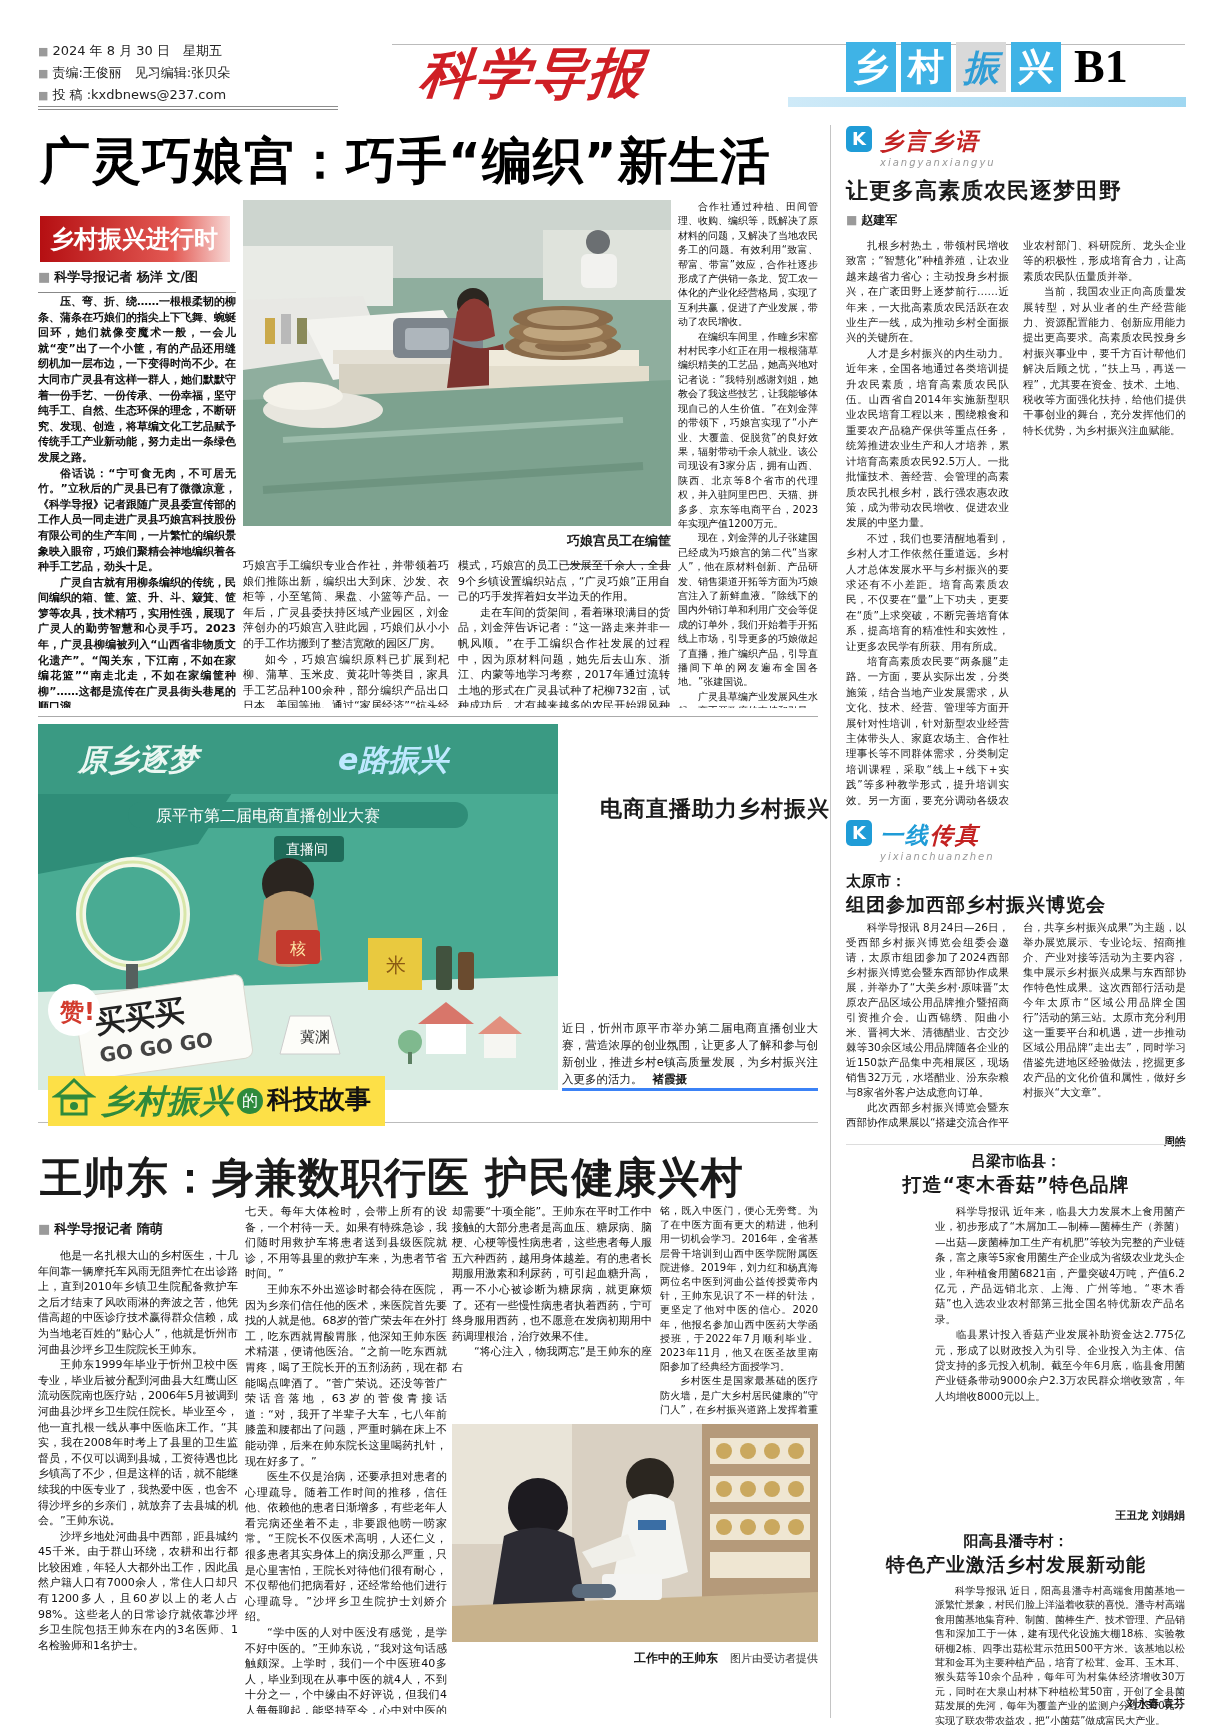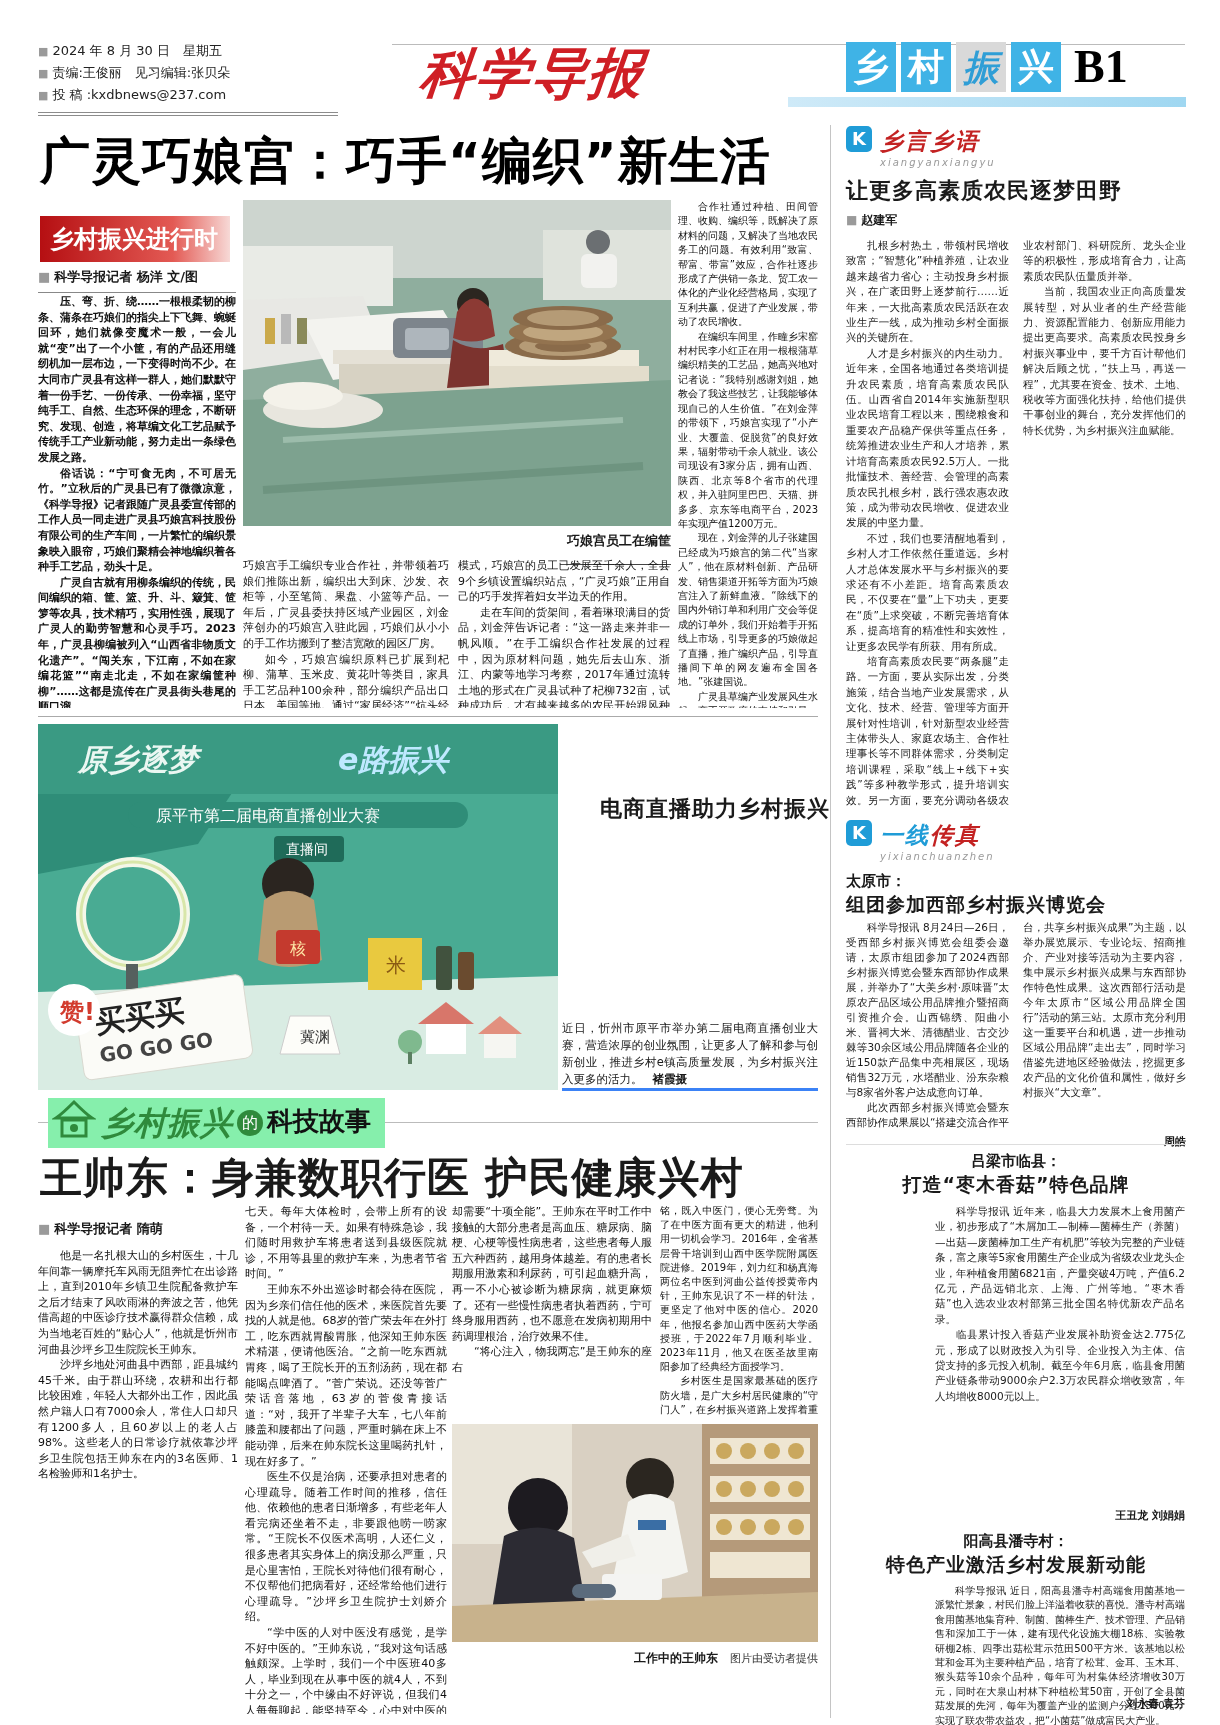--- a/index.html
+++ b/index.html
@@ -1,21 +1,21 @@
 <!DOCTYPE html>
 <html><head>
 <meta charset="utf-8">
 <style>
   html,body{margin:0;padding:0;background:#e8e8e8;}
   #page{position:relative;width:1220px;height:1725px;background:#ffffff;margin:0 auto;overflow:hidden;
         font-family:"DejaVu Sans",sans-serif;color:#1a1a1a;}
   .abs{position:absolute;}
   
   .hdr-info{left:38px;top:40px;width:300px;font-size:13px;line-height:21px;color:#222;
-            border-bottom:4px double #8c8c8c;padding-bottom:6px;}
+            border-bottom:4px double #8c8c8c;}
   .hdr-info .b{color:#9a9a9a;margin-right:4px;font-size:11px;}
   .masthead{left:420px;top:38px;width:330px;font-family:"DejaVu Serif",serif;font-style:italic;
             font-weight:bold;font-size:54px;color:#cf1f25;letter-spacing:2px;transform:skewX(-6deg);}
   .topline{left:392px;top:44px;width:793px;height:1px;background:#bbb;}
   .banner{left:846px;top:42px;width:340px;height:54px;}
   .banner .sq{display:inline-block;width:50px;height:50px;background:#3fb3e6;color:#fff;
               font-weight:bold;font-size:36px;line-height:50px;text-align:center;margin-right:5px;vertical-align:top;}
   .banner .sq.script{background:#d9d9d9;color:#2f9ed6;font-family:"DejaVu Serif",serif;font-style:italic;}
   .banner .pg{display:inline-block;font-size:46px;font-weight:bold;color:#000000;margin-left:8px;vertical-align:top;line-height:50px;font-family:"Liberation Serif",serif;}
   .bannerbar{left:788px;top:97px;width:398px;height:10px;background:linear-gradient(90deg,#cfeaf8,#9fd7f1);}
@@ -39,21 +39,21 @@
   .hdiv1{left:38px;top:716px;width:780px;height:1px;background:#aaa;}
   .vdiv{left:830px;top:125px;width:1px;height:1593px;background:#c4c4c4;}
   
   .poster{left:38px;top:724px;width:520px;height:366px;overflow:hidden;}
   .ftitle{left:600px;top:794px;width:240px;font-size:22px;font-weight:bold;letter-spacing:1px;}
   .fcap{left:562px;top:1020px;width:256px;font-size:11.5px;line-height:17px;text-align:justify;
         border-bottom:3px solid #3b82f6;padding-bottom:0;}
   .fcap .cred{font-weight:bold;margin-left:10px;}
   
   .techline{left:38px;top:1122px;width:780px;height:1px;background:#bbb;}
-  .techlogo{left:48px;top:1098px;height:50px;background:#86efac;padding:0 14px 0 4px;white-space:nowrap;}
+  .techlogo{left:48px;top:1076px;height:50px;background:#fde047;padding:0 14px 0 4px;white-space:nowrap;}
   .techlogo .t1{font-family:"DejaVu Serif",serif;font-style:italic;font-weight:bold;font-size:32px;color:#2f8a3c;letter-spacing:1px;}
   .techlogo .de{display:inline-block;width:26px;height:26px;background:#2f8a3c;color:#fff;border-radius:50%;
                 font-size:16px;line-height:26px;text-align:center;margin:0 4px;vertical-align:6px;}
   .techlogo .t2{font-size:26px;font-weight:bold;color:#111;vertical-align:4px;}
   .headline3{left:40px;top:1150px;width:780px;font-size:42px;font-weight:bold;letter-spacing:1px;}
   .byline3{left:38px;top:1220px;width:200px;font-size:13px;font-weight:bold;}
   .t3c1{left:38px;top:1248px;width:200px;height:466px;}
   .t3c2{left:245px;top:1204px;width:202px;height:510px;}
   .t3c3{left:452px;top:1204px;width:200px;height:214px;}
   .t3c4{left:660px;top:1204px;width:158px;height:214px;font-size:10px;line-height:14.2px;}
@@ -224,20 +224,21 @@
       <path d="M22 4 Q10 16 4 20 L40 20 Q34 16 22 4Z" fill="none" stroke="#2f8a3c" stroke-width="3"></path>
       <rect x="10" y="22" width="24" height="16" fill="none" stroke="#2f8a3c" stroke-width="3"></rect>
       <circle cx="22" cy="30" r="4" fill="#2f8a3c"></circle>
     </svg>
     <span class="t1">乡村振兴</span><span class="de">的</span><span class="t2">科技故事</span>
   </div>
   <div class="abs headline3">王帅东：身兼数职行医  护民健康兴村</div>
   <div class="abs byline3"><span class="b">■</span><span>科学导报记者 隋萌</span></div>
   <div class="abs t3c1 body flow">
       <p>他是一名扎根大山的乡村医生，十几年间靠一辆摩托车风雨无阻奔忙在出诊路上，直到2010年乡镇卫生院配备救护车之后才结束了风吹雨淋的奔波之苦，他凭借高超的中医诊疗技术赢得群众信赖，成为当地老百姓的“贴心人”，他就是忻州市河曲县沙坪乡卫生院院长王帅东。</p>
+      <p>王帅东1999年毕业于忻州卫校中医专业，毕业后被分配到河曲县大红鹰山区流动医院南也医疗站，2006年5月被调到河曲县沙坪乡卫生院任院长。毕业至今，他一直扎根一线从事中医临床工作。“其实，我在2008年时考上了县里的卫生监督员，不仅可以调到县城，工资待遇也比乡镇高了不少，但是这样的话，就不能继续我的中医专业了，我热爱中医，也舍不得沙坪乡的乡亲们，就放弃了去县城的机会。”王帅东说。</p>
       <p>沙坪乡地处河曲县中西部，距县城约45千米。由于群山环绕，农耕和出行都比较困难，年轻人大都外出工作，因此虽然户籍人口有7000余人，常住人口却只有1200多人，且60岁以上的老人占98%。这些老人的日常诊疗就依靠沙坪乡卫生院包括王帅东在内的3名医师、1名检验师和1名护士。</p>
     </div>
   <div class="abs t3c2 body flow cont">
       <p>七天。每年大体检时，会带上所有的设备，一个村待一天。如果有特殊急诊，我们随时用救护车将患者送到县级医院就诊，不用等县里的救护车来，为患者节省时间。”</p>
       <p>王帅东不外出巡诊时都会待在医院，因为乡亲们信任他的医术，来医院首先要找的人就是他。68岁的菅广荣去年在外打工，吃东西就胃酸胃胀，他深知王帅东医术精湛，便请他医治。“之前一吃东西就胃疼，喝了王院长开的五剂汤药，现在都能喝点啤酒了。”菅广荣说。还没等菅广荣话音落地，63岁的菅俊青接话道：“对，我开了半辈子大车，七八年前膝盖和腰都出了问题，严重时躺在床上不能动弹，后来在帅东院长这里喝药扎针，现在好多了。”</p>
       <p>医生不仅是治病，还要承担对患者的心理疏导。随着工作时间的推移，信任他、依赖他的患者日渐增多，有些老年人看完病还坐着不走，非要跟他唠一唠家常。“王院长不仅医术高明，人还仁义，很多患者其实身体上的病没那么严重，只是心里害怕，王院长对待他们很有耐心，不仅帮他们把病看好，还经常给他们进行心理疏导。”沙坪乡卫生院护士刘娇介绍。</p>
       <p>“学中医的人对中医没有感觉，是学不好中医的。”王帅东说，“我对这句话感触颇深。上学时，我们一个中医班40多人，毕业到现在从事中医的就4人，不到十分之一，个中缘由不好评说，但我们4人每每聊起，能坚持至今，心中对中医的那种感觉仍向往之，虽无以言表，却热爱执着。”</p>
     </div>
   <div class="abs t3c3 body flow cont">
       <p>却需要“十项全能”。王帅东在平时工作中接触的大部分患者是高血压、糖尿病、脑梗、心梗等慢性病患者，这些患者每人服五六种西药，越用身体越差。有的患者长期服用激素和利尿药，可引起血糖升高，再一不小心被诊断为糖尿病，就更麻烦了。还有一些慢性病患者执着西药，宁可终身服用西药，也不愿意在发病初期用中药调理根治，治疗效果不佳。</p>

